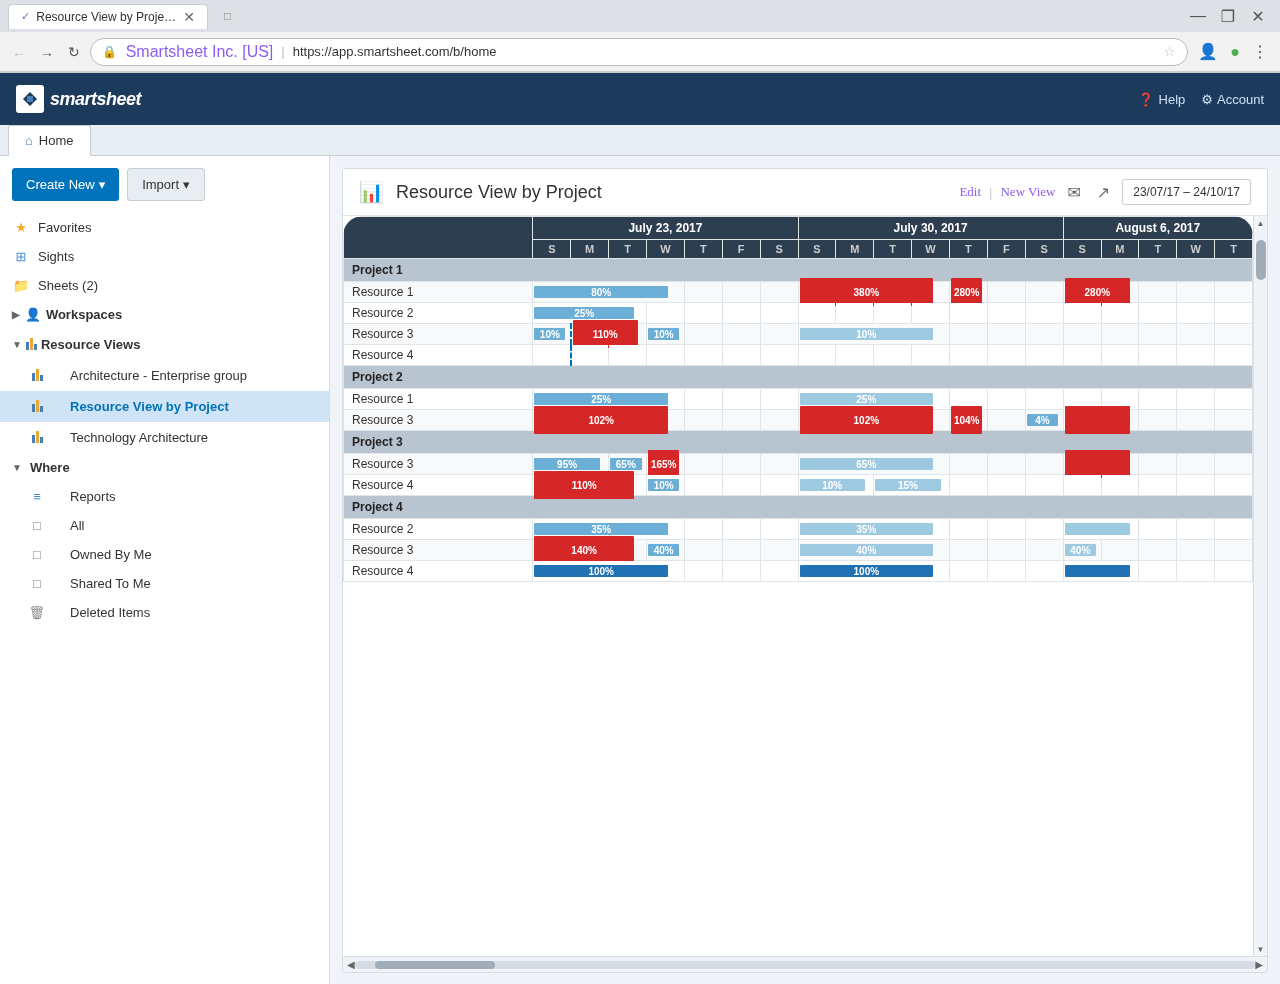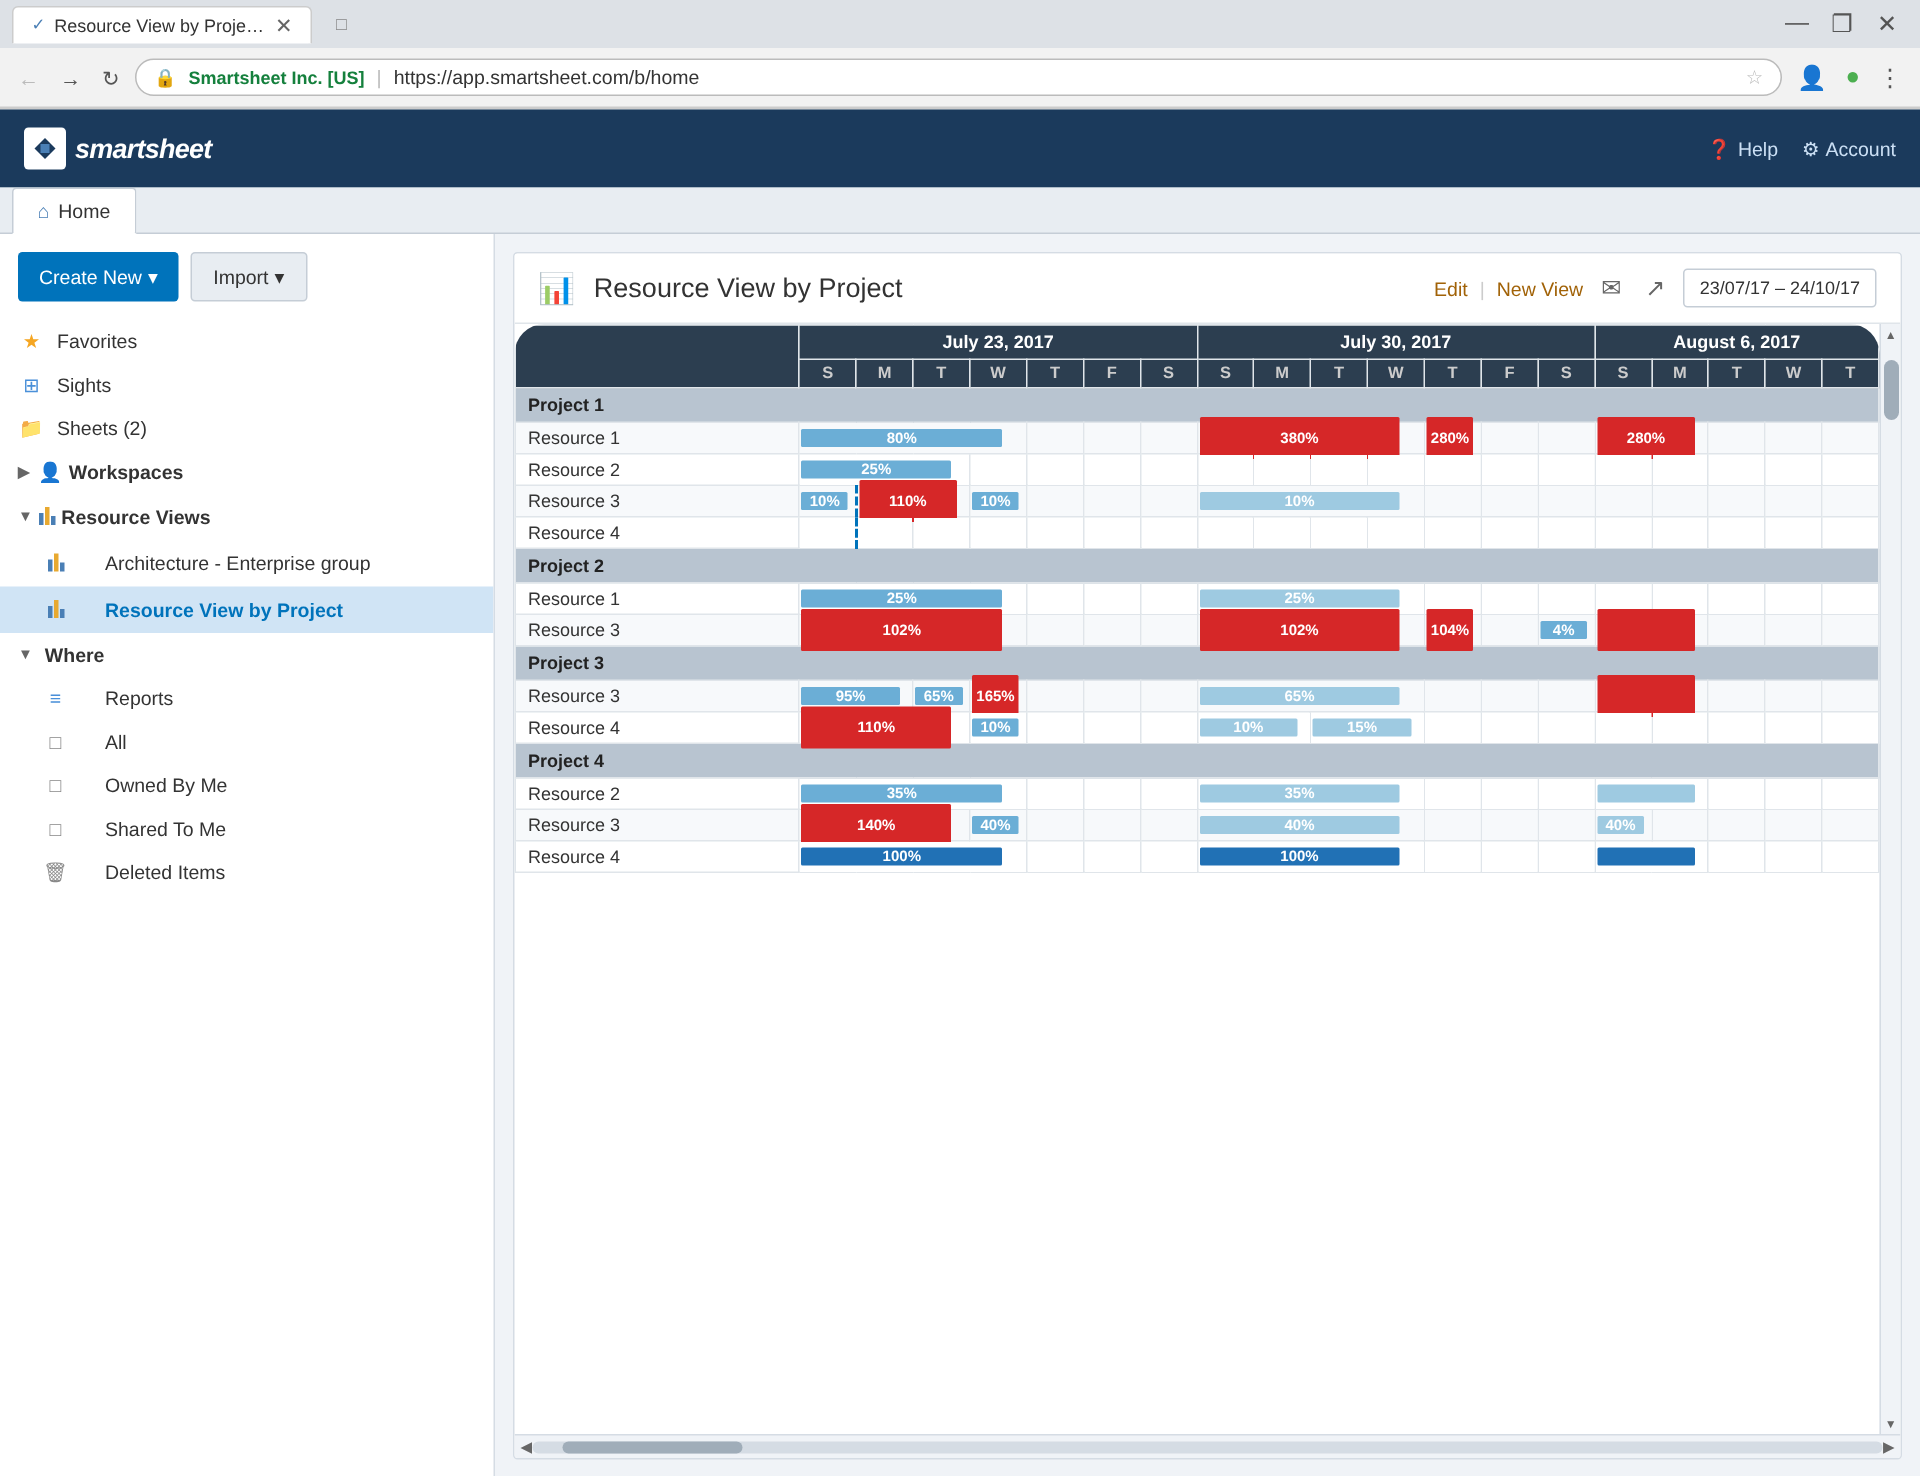--- a/index.html
+++ b/index.html
@@ -61,21 +61,21 @@
     .sidebar-section-header .expand-icon { font-size: 10px; color: #666; }
     .sidebar-child { padding-left: 28px; gap: 24px; }
 
     
     .content-area { flex: 1; background: #f0f3f7; overflow: hidden; display: flex; flex-direction: column; padding: 12px; }
     .content-panel { background: #fff; border: 1px solid #d5dce4; border-radius: 3px; flex: 1; display: flex; flex-direction: column; overflow: hidden; }
 
     .panel-header { display: flex; align-items: center; padding: 10px 16px; border-bottom: 1px solid #e0e5ea; gap: 12px; background: #fff; }
     .panel-title { font-size: 18px; font-weight: normal; color: #333; flex: 1; }
     .panel-actions { display: flex; align-items: center; gap: 8px; }
-    .panel-link { color: #a16207; text-decoration: none; font-size: 13px; cursor: pointer; }
+    .panel-link { color: #8b5cf6; text-decoration: none; font-size: 13px; cursor: pointer; font-family: Liberation Serif, serif; }
     .panel-separator { color: #ccc; }
     .panel-icon-btn { background: none; border: none; cursor: pointer; color: #666; font-size: 16px; padding: 2px 4px; }
     .date-range-btn { background: #fff; border: 1px solid #c5cdd6; padding: 5px 10px; border-radius: 3px; font-size: 12px; color: #333; cursor: pointer; }
 
     
     .resource-grid-wrapper { flex: 1; overflow: auto; position: relative; }
     .resource-grid { width: 100%; border-collapse: collapse; font-size: 12px; }
     .resource-grid th, .resource-grid td { border: 1px solid #e0e5ea; }
 
     .col-name { min-width: 140px; width: 160px; }
@@ -137,21 +137,21 @@
       <button class="window-btn">❐</button>
       <button class="window-btn close">✕</button>
     </div>
   </div>
   <div class="browser-toolbar">
     <button class="nav-btn disabled">←</button>
     <button class="nav-btn">→</button>
     <button class="nav-btn">↻</button>
     <div class="address-bar">
       <span class="lock-icon">🔒</span>
-      <span style="color:#15803d; font-size:12px;font-weight:bold;">Smartsheet Inc. [US]</span>
+      <span style="color:#8b5cf6; font-size:16px;">Smartsheet Inc. [US]</span>
       <span class="separator">|</span>
       <span class="url">https://app.smartsheet.com/b/home</span>
       <span class="star-icon">☆</span>
     </div>
     <div class="toolbar-icons">
       <button class="toolbar-icon-btn">👤</button>
       <button class="toolbar-icon-btn" style="color:#4caf50;">●</button>
       <button class="toolbar-icon-btn">⋮</button>
     </div>
   </div>
@@ -250,20 +250,30 @@
         <span class="item-icon">
           <span class="rv-icon-colored">
               <span class="b1" style="height:8px;"></span>
               <span class="b2" style="height:12px;"></span>
               <span class="b3" style="height:6px;"></span>
             </span>
         </span>
         <span>Resource View by Project</span>
       </div>
 
+      <div class="sidebar-item sidebar-child">
+        <span class="item-icon">
+          <span class="rv-icon-colored">
+              <span class="b1" style="height:8px;"></span>
+              <span class="b2" style="height:12px;"></span>
+              <span class="b3" style="height:6px;"></span>
+            </span>
+        </span>
+        <span>Technology Architecture</span>
+      </div>
 
       <div class="sidebar-section-header">
         <span class="expand-icon">▼</span>
         <span style="margin-left:4px;">Where</span>
       </div>
 
       <div class="sidebar-item sidebar-child">
         <span class="item-icon" style="color:#4a90d9;">≡</span>
         <span>Reports</span>
       </div>

